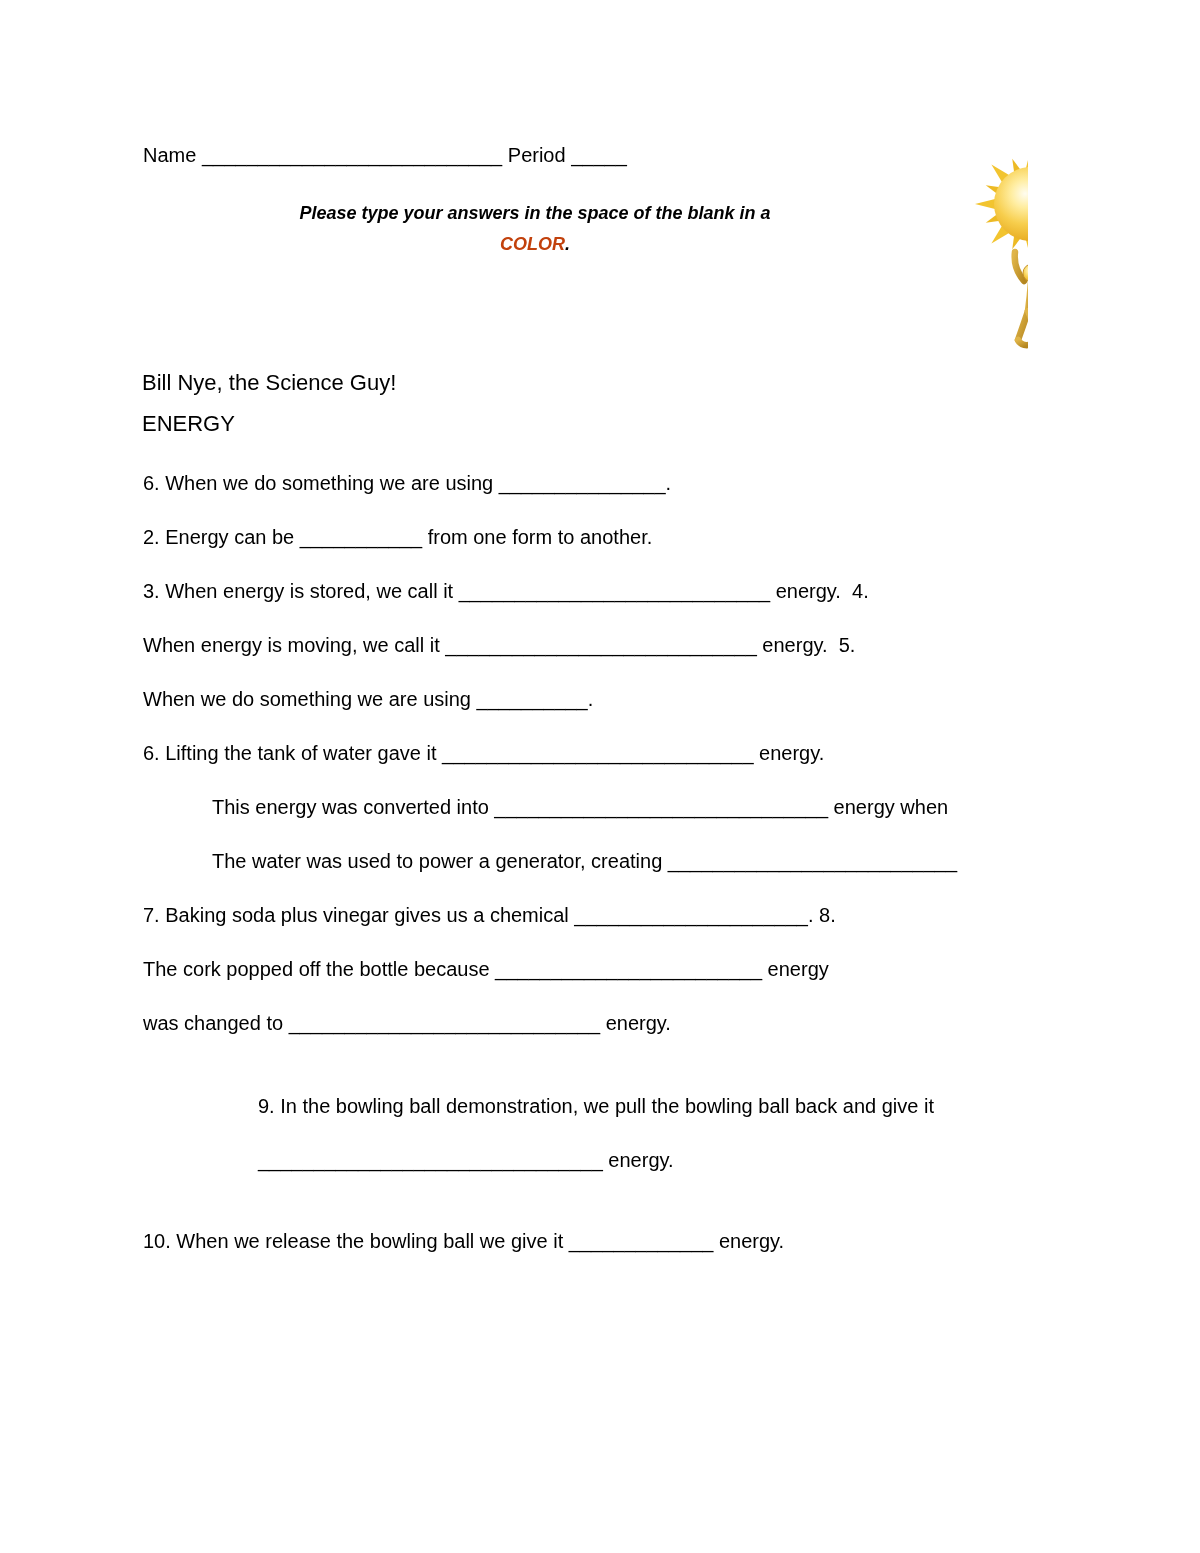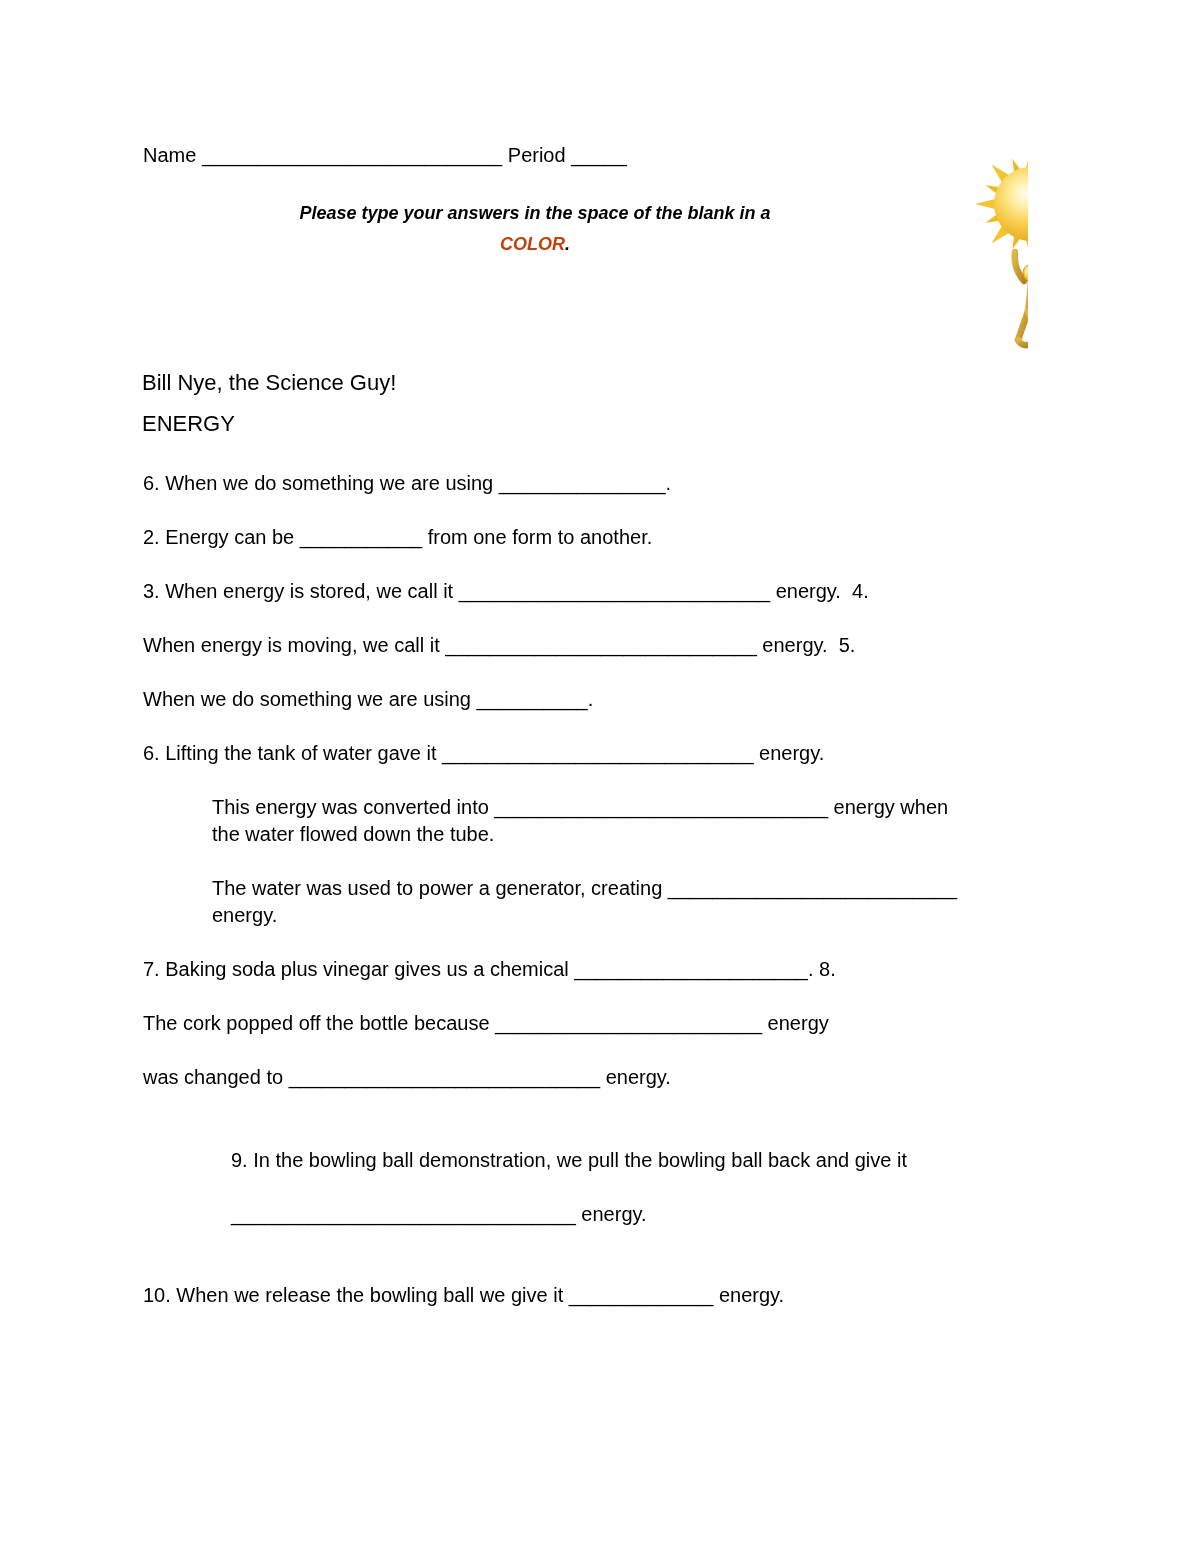--- a/index.html
+++ b/index.html
@@ -59,21 +59,21 @@
     top: 470px;
     width: 985px;
     line-height: 27px;
   }
   .q {
     margin: 0 0 27px 0;
     white-space: pre-wrap;
   }
   .q span { display: block; }
   .indent1 { margin-left: 69px; }
-  .indent2 { margin-left: 88px; }
+  .indent2 { margin-left: 115px; }
   .mt-big   { margin-top: 56px; }
   .mt-big2  { margin-top: 54px; }
   .sp2 span.first { margin-bottom: 27px; }
 </style>
 </head>
 <body>
 
 <div class="page">
 
   <div class="name-line">Name ___________________________ Period _____</div>
@@ -141,23 +141,23 @@
     <p class="q"><span>2. Energy can be ___________ from one form to another.</span></p>
 
     <p class="q"><span>3. When energy is stored, we call it ____________________________ energy.  4.</span></p>
 
     <p class="q"><span>When energy is moving, we call it ____________________________ energy.  5.</span></p>
 
     <p class="q"><span>When we do something we are using __________.</span></p>
 
     <p class="q"><span>6. Lifting the tank of water gave it ____________________________ energy.</span></p>
 
-    <p class="q indent1"><span>This energy was converted into ______________________________ energy when</span><span>the water flowed down the tube.</span></p>
+    <p class="q indent1"><span>This energy was converted into ______________________________ energy when</span></p>
 
-    <p class="q indent1"><span>The water was used to power a generator, creating __________________________</span><span>energy.</span></p>
+    <p class="q indent1"><span>The water was used to power a generator, creating __________________________</span></p>
 
     <p class="q"><span>7. Baking soda plus vinegar gives us a chemical _____________________. 8.</span></p>
 
     <p class="q"><span>The cork popped off the bottle because ________________________ energy</span></p>
 
     <p class="q"><span>was changed to ____________________________ energy.</span></p>
 
     <p class="q indent2 mt-big sp2"><span class="first">9. In the bowling ball demonstration, we pull the bowling ball back and give it</span><span>_______________________________ energy.</span></p>
 
     <p class="q mt-big2"><span>10. When we release the bowling ball we give it _____________ energy.</span></p>

